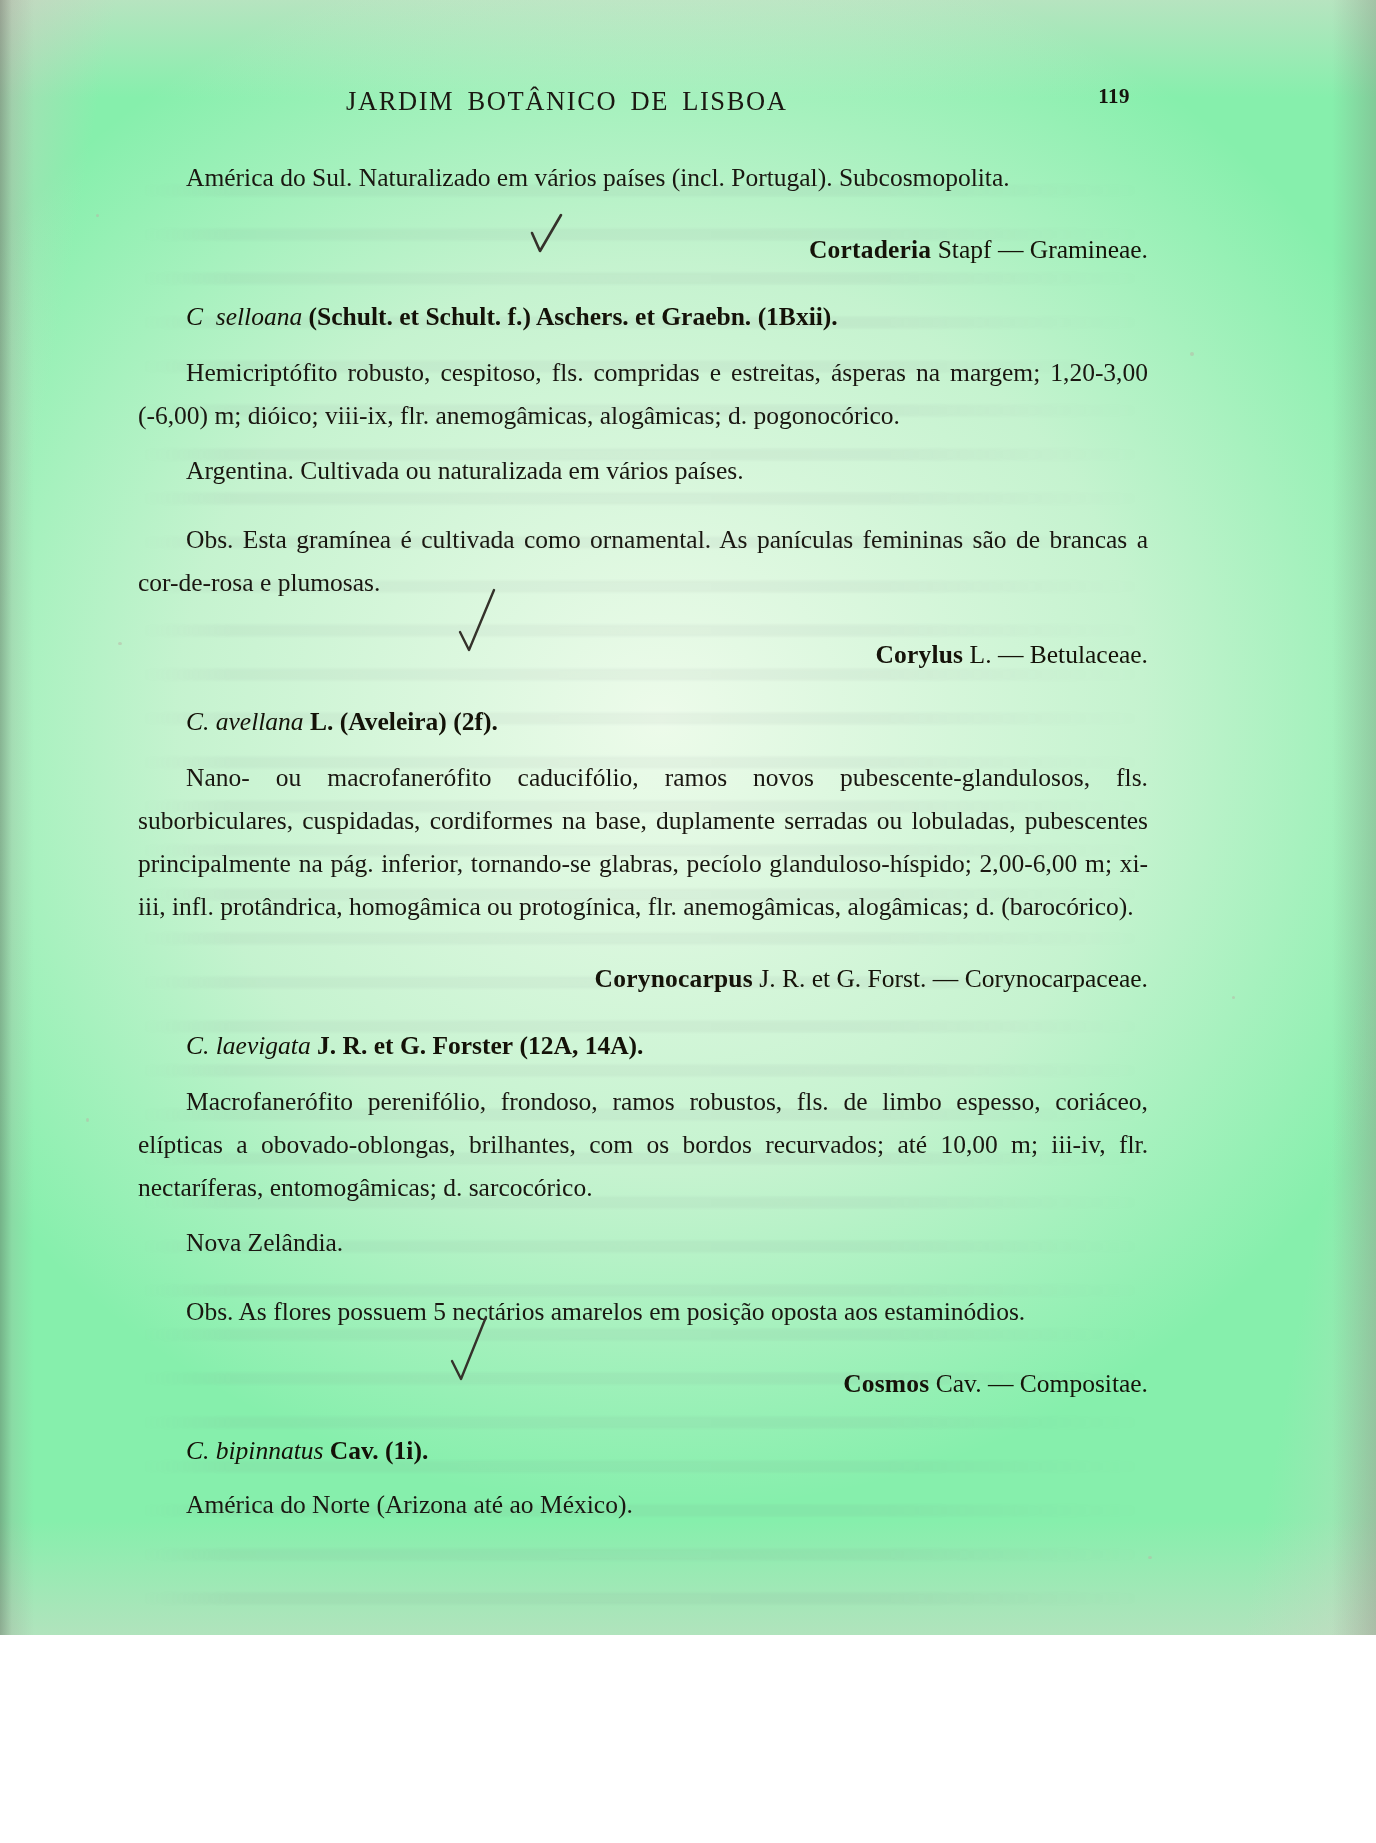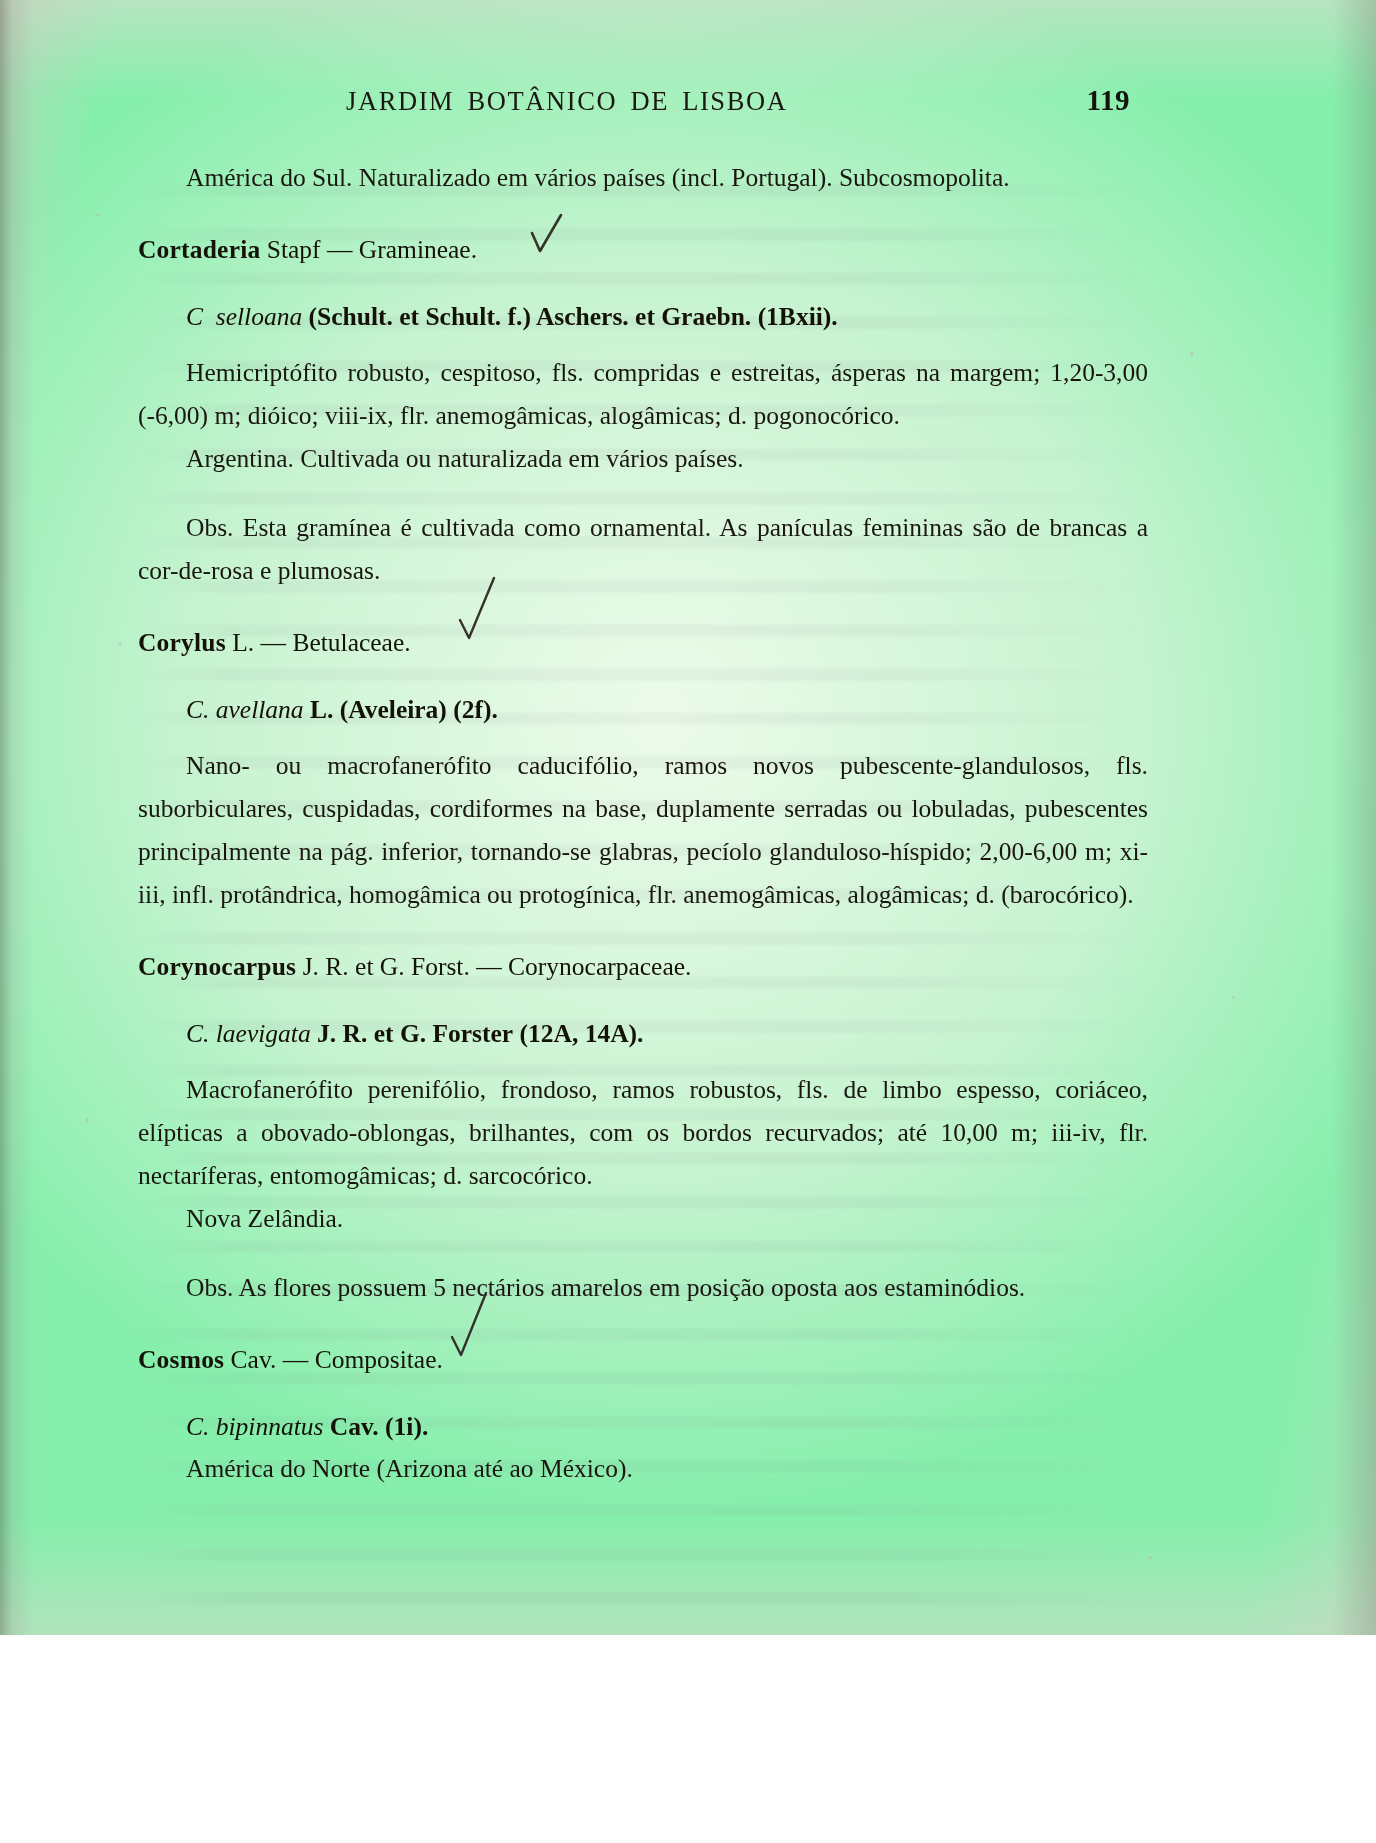--- a/index.html
+++ b/index.html
@@ -112,46 +112,47 @@
     top: 0;
     font-size: 26.5px;
     letter-spacing: 1.6px;
     word-spacing: 5px;
     color: #1b1812;
   }
   .running-head-folio {
     position: absolute;
     right: 18px;
     top: -2px;
-    font-size: 29px;
+    font-size: 21px;
     font-weight: 700;
     letter-spacing: 0.5px;
     color: #15130d;
   }
 
   
   p.body-par {
     margin: 0;
     font-size: 25.5px;
     line-height: 43px;
     text-align: justify;
     text-justify: inter-word;
     color: #1a1711;
   }
-  p.indent { text-indent: 48px; }
+  p.indent { text-indent: 48px; margin-top: 12px; }
   p.gap-above { margin-top: 26px; }
   p.gap-small { margin-top: 14px; }
 
   
   p.genus-line {
     margin: 30px 0 0 0;
     font-size: 25.5px;
     line-height: 41px;
     color: #151309;
     position: relative;
+    text-align: right;
   }
   .genus-name {
     font-weight: 700;
     letter-spacing: 0.2px;
   }
 
   
   p.species-line {
     margin: 26px 0 0 0;
     text-indent: 48px;

